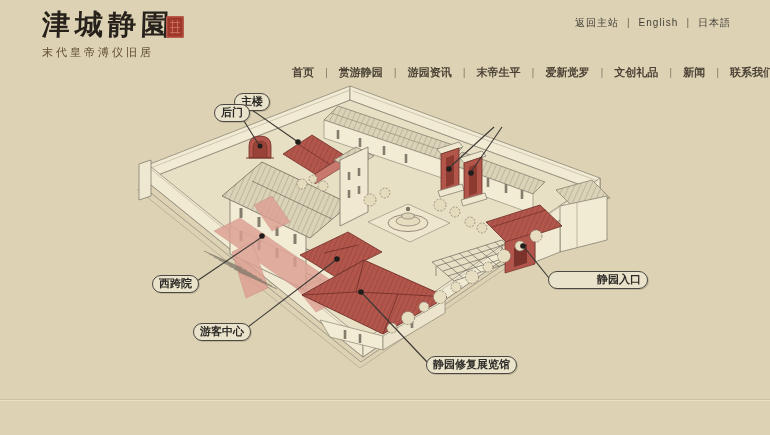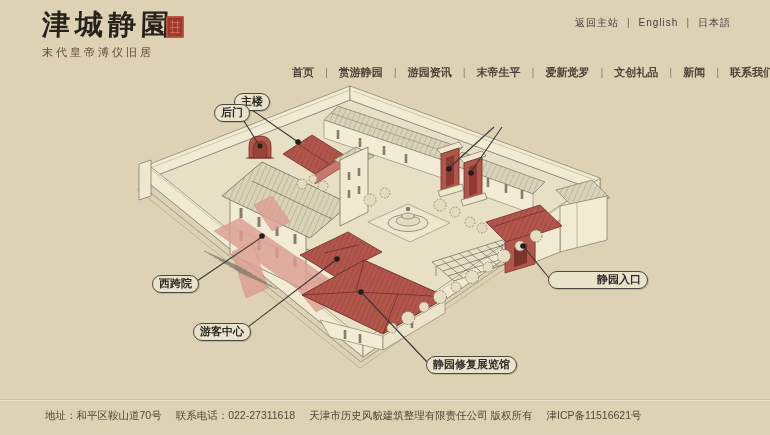--- a/index.html
+++ b/index.html
@@ -265,17 +265,14 @@
   </div>
 
   <div class="map-label" id="lbl-main">主楼</div>
   <div class="map-label" id="lbl-back">后门</div>
   <div class="map-label" id="lbl-west">西跨院</div>
   <div class="map-label" id="lbl-visitor">游客中心</div>
   <div class="map-label" id="lbl-entrance">静园入口</div>
   <div class="map-label" id="lbl-resto">静园修复展览馆</div>
 
   <div class="footer-divider"></div>
-  <div class="footer">
-    <span>地址：和平区鞍山道70号</span><span>联系电话：022-27311618</span><span>天津市历史风貌建筑整理有限责任公司 版权所有</span><span>津ICP备11516621号</span>
-  </div>
 
 </div>
 
 </body></html>

